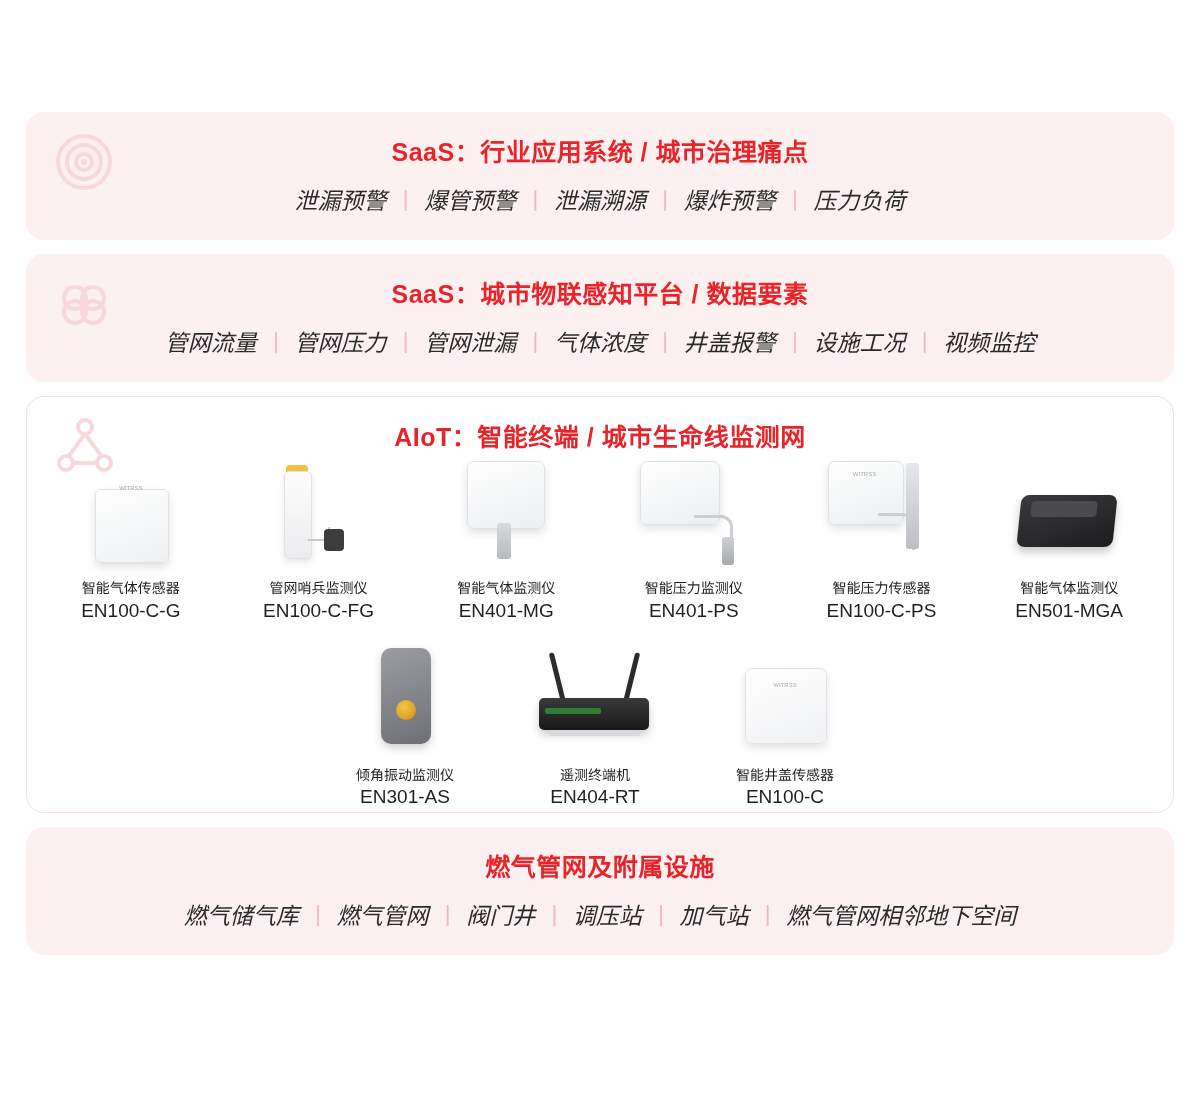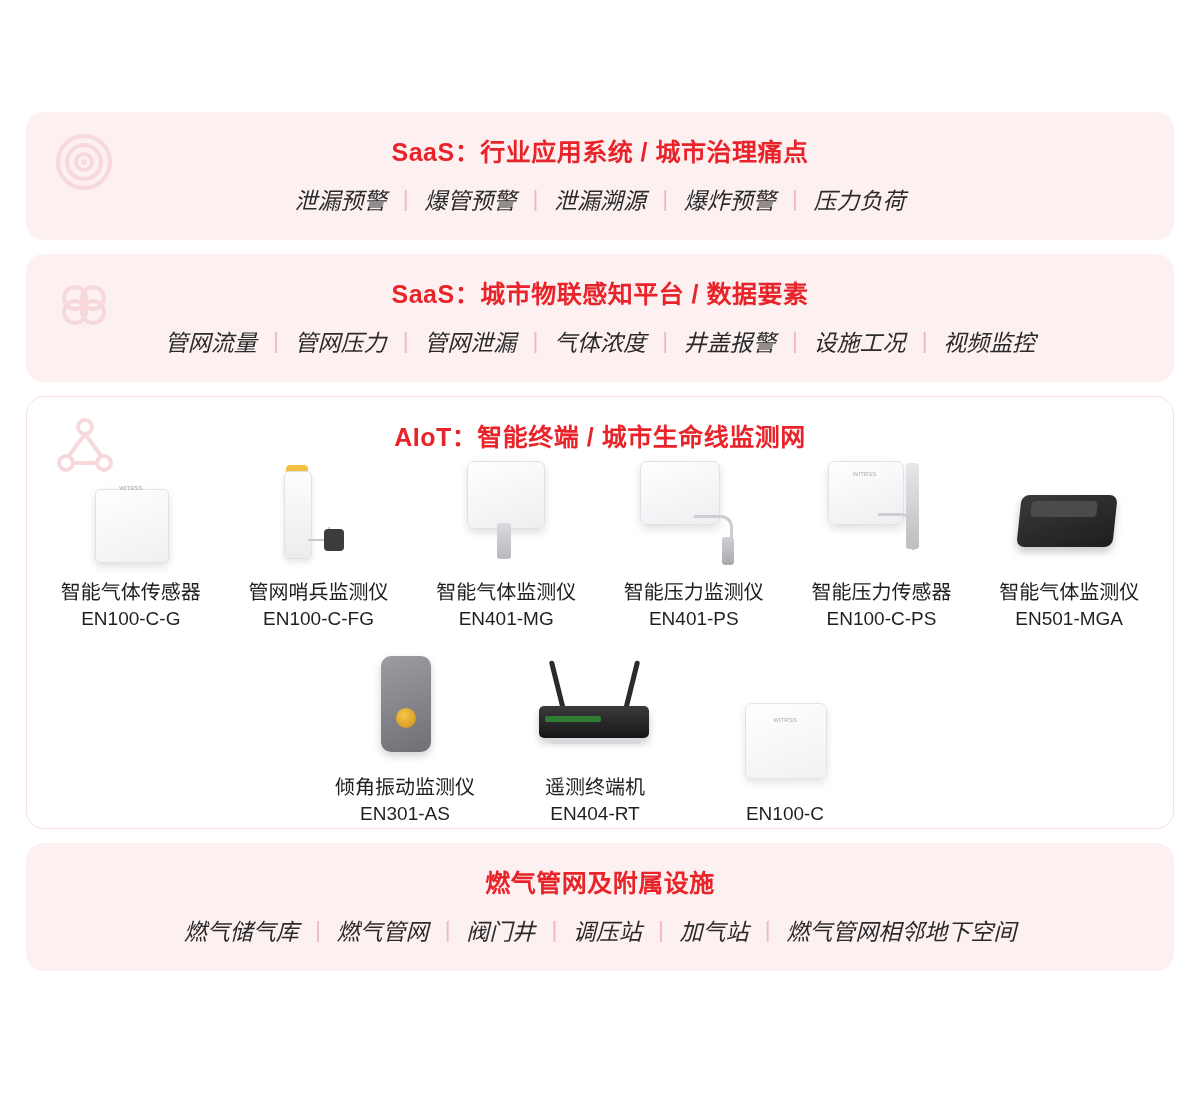--- a/index.html
+++ b/index.html
@@ -100,21 +100,21 @@
     box-sizing: border-box;
   }
   .prod .art {
     height: 110px;
     display: flex;
     align-items: flex-end;
     justify-content: center;
     margin-bottom: 10px;
   }
   .prod .pname {
-    font-size: 20px;
+    font-size: 14px;
     color: #1f1f1f;
     line-height: 1.35;
     white-space: nowrap;
   }
   .prod .pmodel {
     font-size: 19px;
     color: #1f1f1f;
     line-height: 1.35;
   }
   .prod-row.second {
@@ -444,20 +444,21 @@
         <div class="pmodel">EN404-RT</div>
       </div>
 
       <div class="prod">
         <div class="art">
           <div class="senI">
               <div class="body"></div>
               <div class="lbl">WITRSS</div>
             </div>
         </div>
+        <div class="pname">智能井盖传感器</div>
         <div class="pmodel">EN100-C</div>
       </div>
 
     </div>
   </section>
 
   <section class="card bottom-card">
     <div class="card-title">
       <span class="cn">燃气管网及附属设施</span>
     </div>

